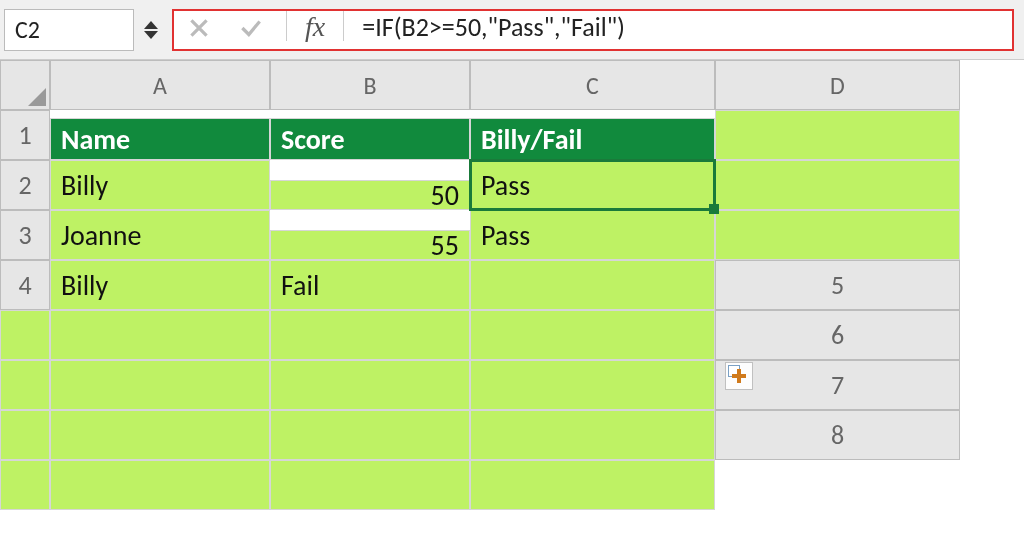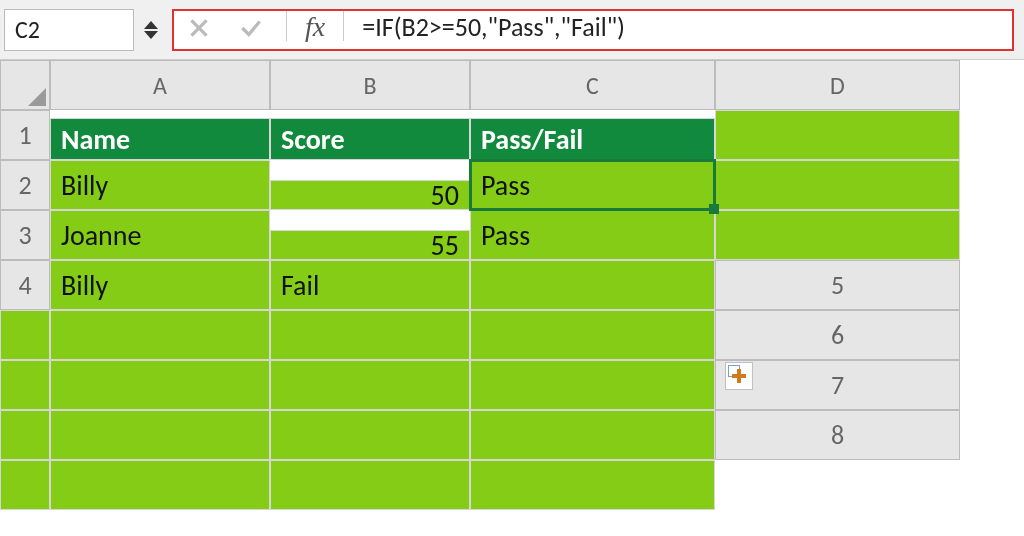--- a/index.html
+++ b/index.html
@@ -120,21 +120,21 @@
     border-bottom: 18px solid #9a9a9a;
   }
   .rowhead { justify-content: center; font-size: 26px; }
   .cell {
     border: 1px solid #d6d6d6;
     display: flex;
     align-items: center;
     padding: 0 10px;
     font-size: 28px;
     color: #111;
-    background: #84cc16;
+    background: #bef264;
   }
   .cell.right { justify-content: flex-end; margin-top: 20px; }
   .cell.header {
     background: #118a3d;
     color: #fff;
     font-weight: bold;
     margin-top: 8px;
   }
   .selected {
     outline: 3px solid #1a7a3a;
@@ -221,21 +221,21 @@
 
   <div class="corner"></div>
   <div class="colhead">A</div>
   <div class="colhead">B</div>
   <div class="colhead">C</div>
   <div class="colhead">D</div>
 
   <div class="rowhead">1</div>
   <div class="cell header">Name</div>
   <div class="cell header">Score</div>
-  <div class="cell header">Pass/Fail</div>
+  <div class="cell header">Billy/Fail</div>
   <div class="cell"></div>
 
   <div class="rowhead">2</div>
   <div class="cell">Billy</div>
   <div class="cell right">50</div>
   <div class="cell selected">Pass</div>
   <div class="cell"></div>
 
   <div class="rowhead">3</div>
   <div class="cell">Joanne</div>

